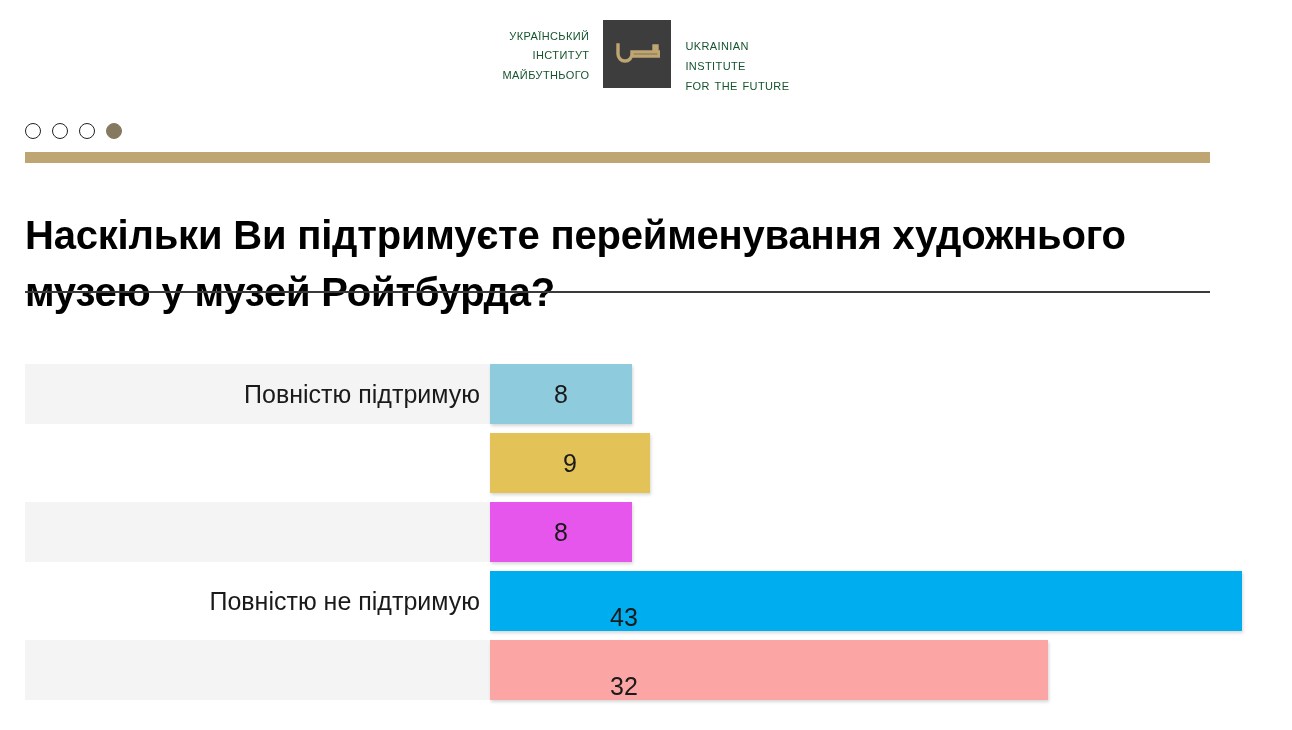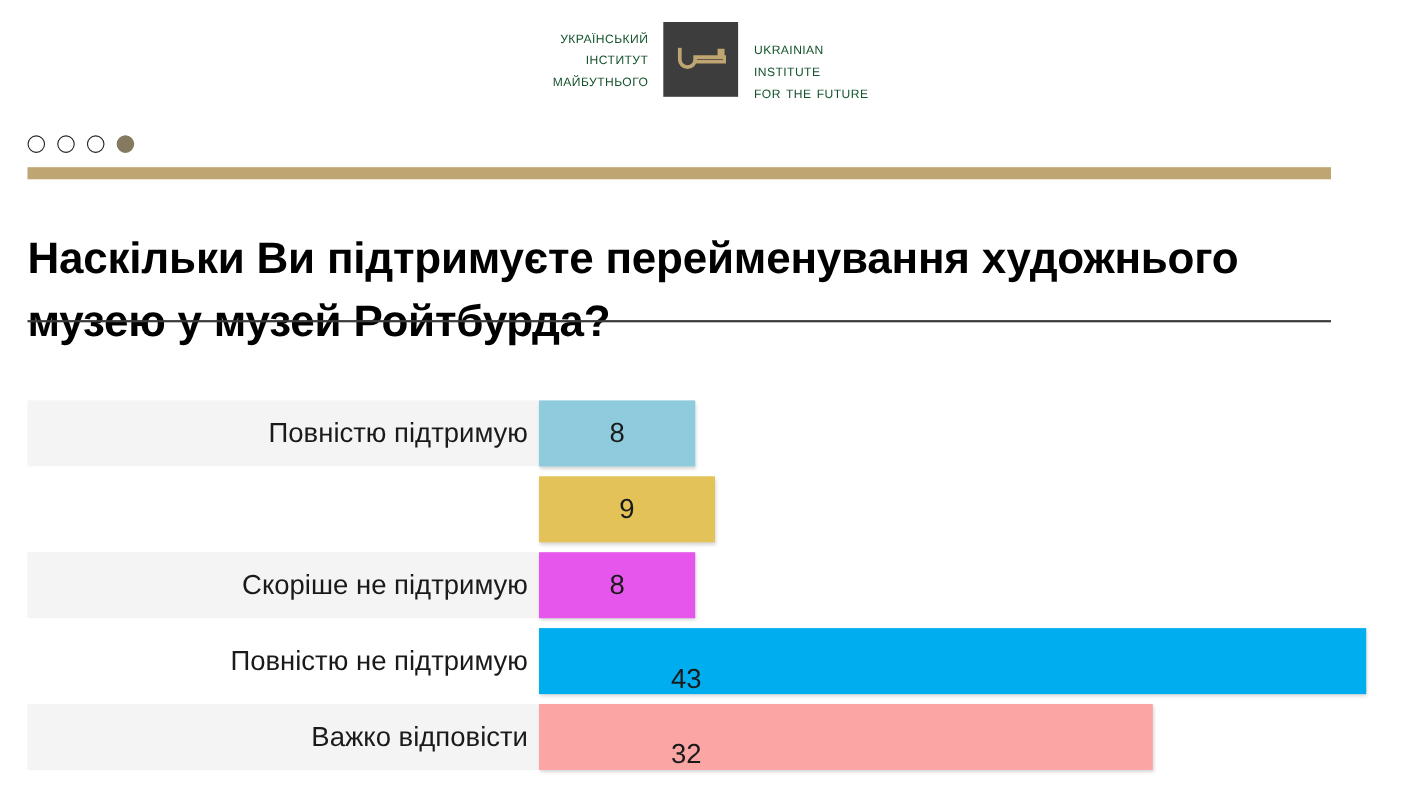--- a/index.html
+++ b/index.html
@@ -227,41 +227,39 @@
     <div class="row-band"></div>
     <div class="bar-track">
       <div class="bar-fill" style="width:160px;background:#e3c257;">
         <span class="bar-value">9</span>
       </div>
     </div>
   </div>
 
   <div class="bar-row striped">
     <div class="row-band"></div>
-    <div class="row-label">Скоріше не підтримую</div>
     <div class="bar-track">
       <div class="bar-fill" style="width:142px;background:#e756ec;">
         <span class="bar-value">8</span>
       </div>
     </div>
   </div>
 
   <div class="bar-row">
     <div class="row-band"></div>
     <div class="row-label">Повністю не підтримую</div>
     <div class="bar-track">
       <div class="bar-fill wide" style="width:752px;background:#00aeef;">
         <span class="bar-value">43</span>
       </div>
     </div>
   </div>
 
   <div class="bar-row striped">
     <div class="row-band"></div>
-    <div class="row-label">Важко відповісти</div>
     <div class="bar-track">
       <div class="bar-fill wide" style="width:558px;background:#fca5a5;">
         <span class="bar-value">32</span>
       </div>
     </div>
   </div>
 
 </div>
 
 </body></html>

